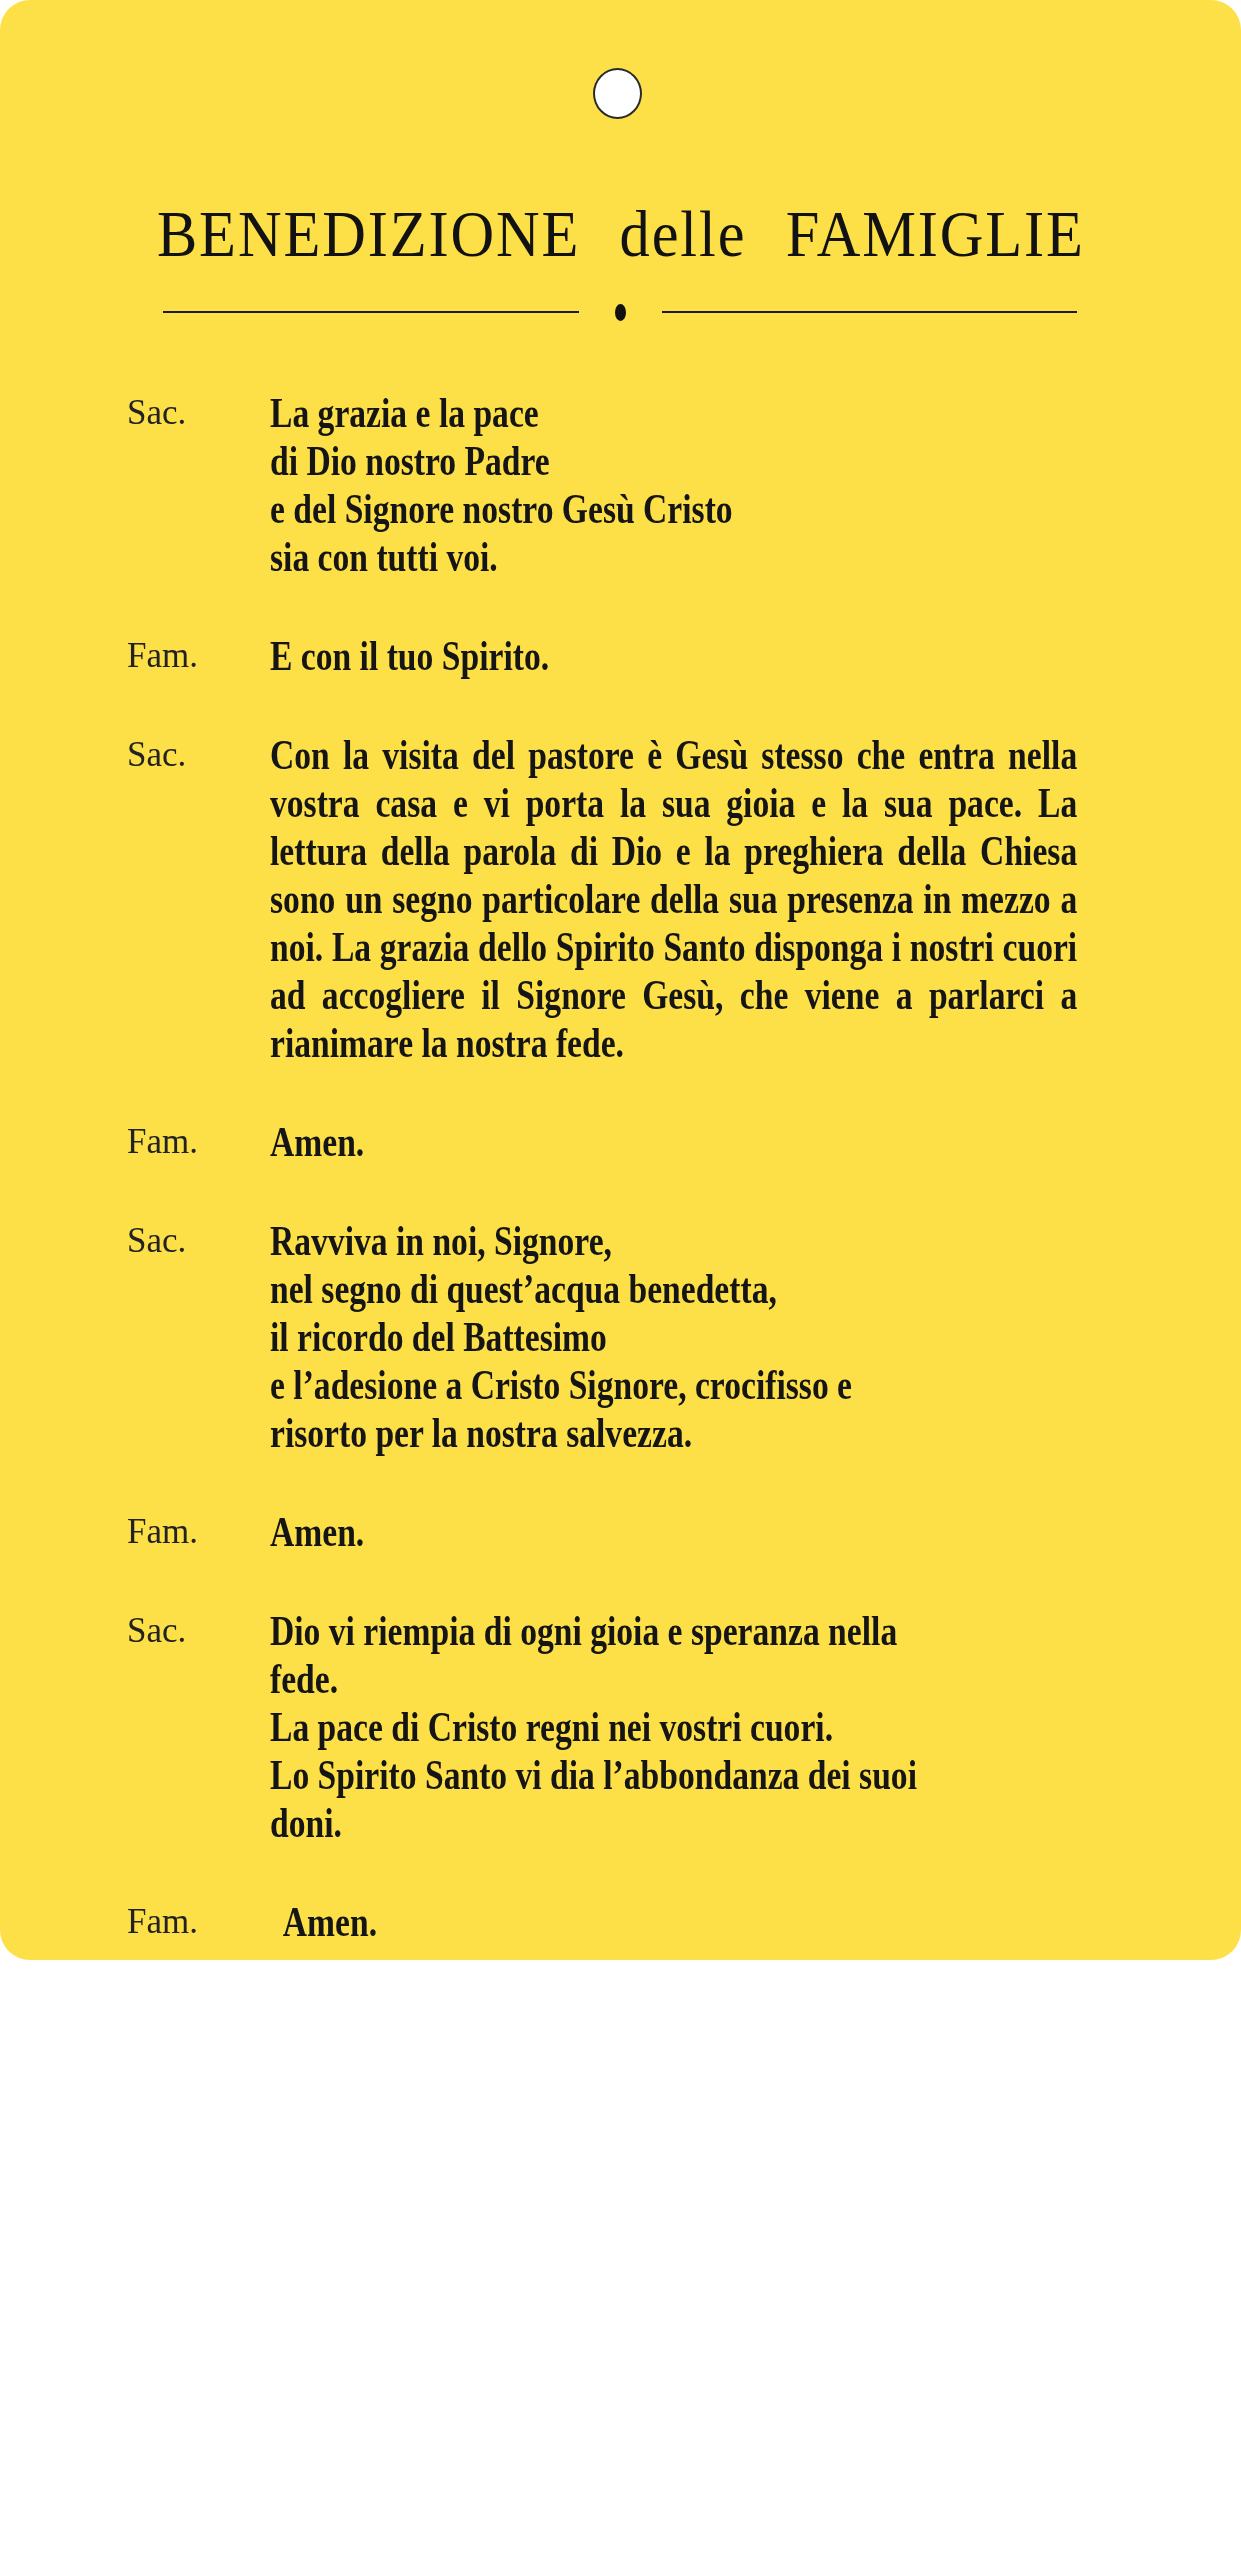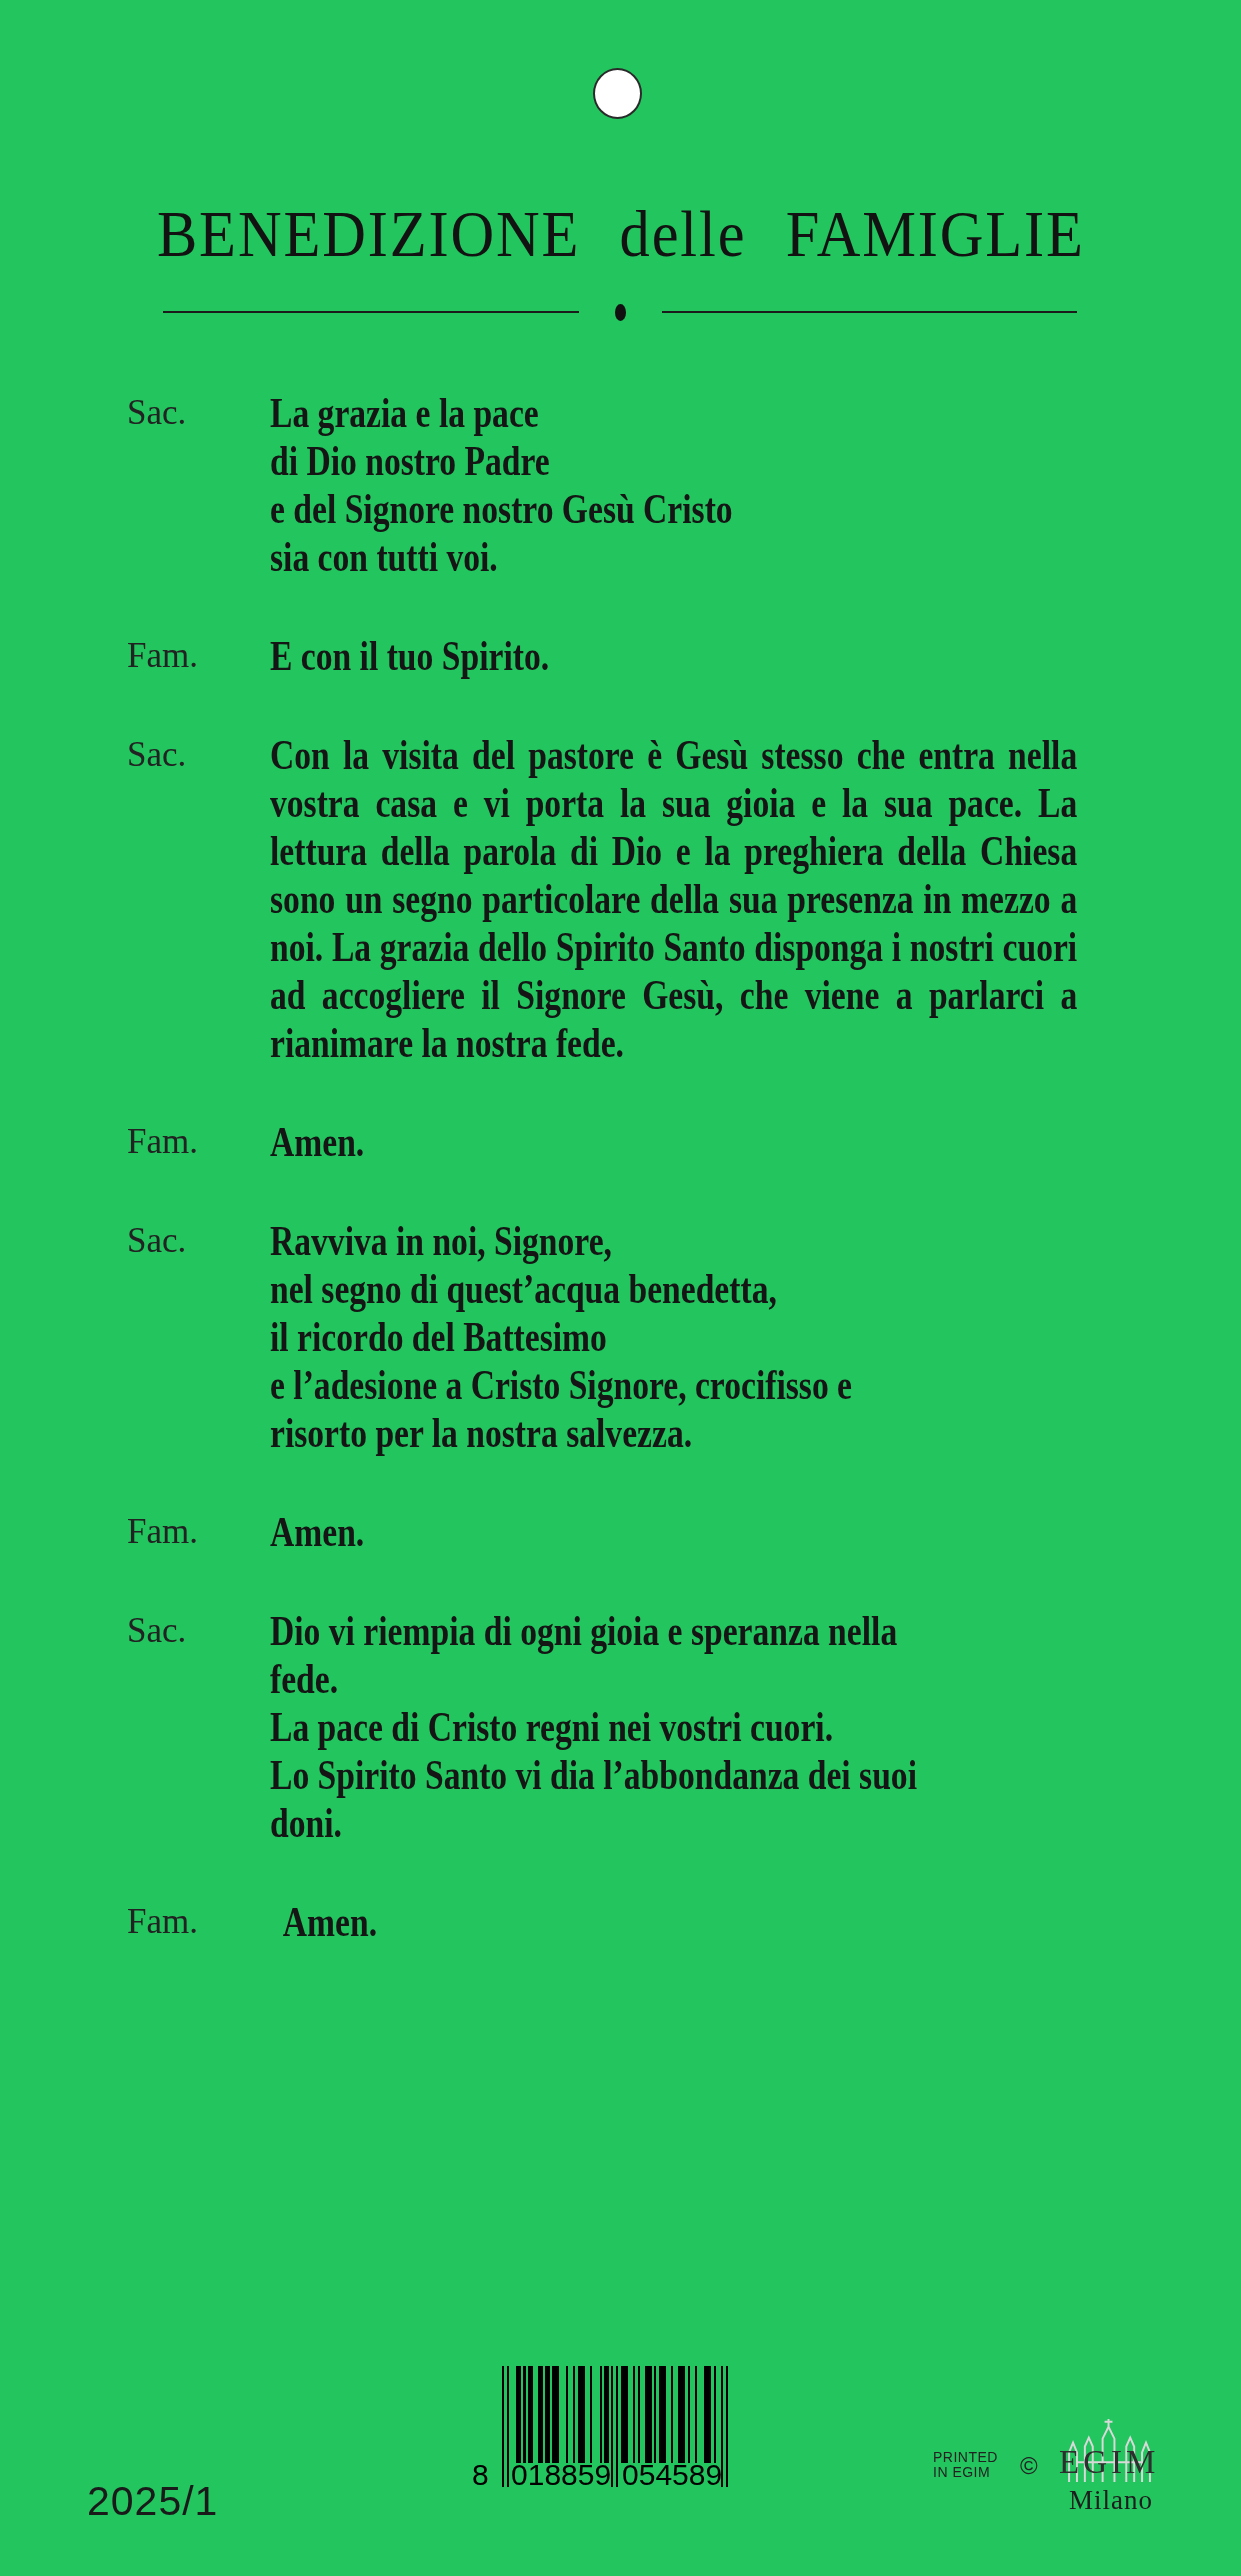--- a/index.html
+++ b/index.html
@@ -1,22 +1,23 @@
 <!DOCTYPE html>
 <html><head>
 <meta charset="utf-8">
 <style>
   html,body{margin:0;padding:0;background:#ffffff;}
   .page{
     position:relative;
-    width:1241px;height:2576px;
-    background:#22c55e;
+    width:1241px;height:1960px;
+    background:#fde047;
     color:#161616;
     font-family:"Liberation Serif", serif;
     overflow:hidden;
+    border-radius:30px;
   }
   
   .punch-hole{
     position:absolute;left:593px;top:68px;
     width:45px;height:47px;
     border:2px solid #2a2a2a;border-radius:50%;
     background:#ffffff;
   }
   
   .title-wrap{position:absolute;left:0;top:199px;width:1241px;text-align:center;}

